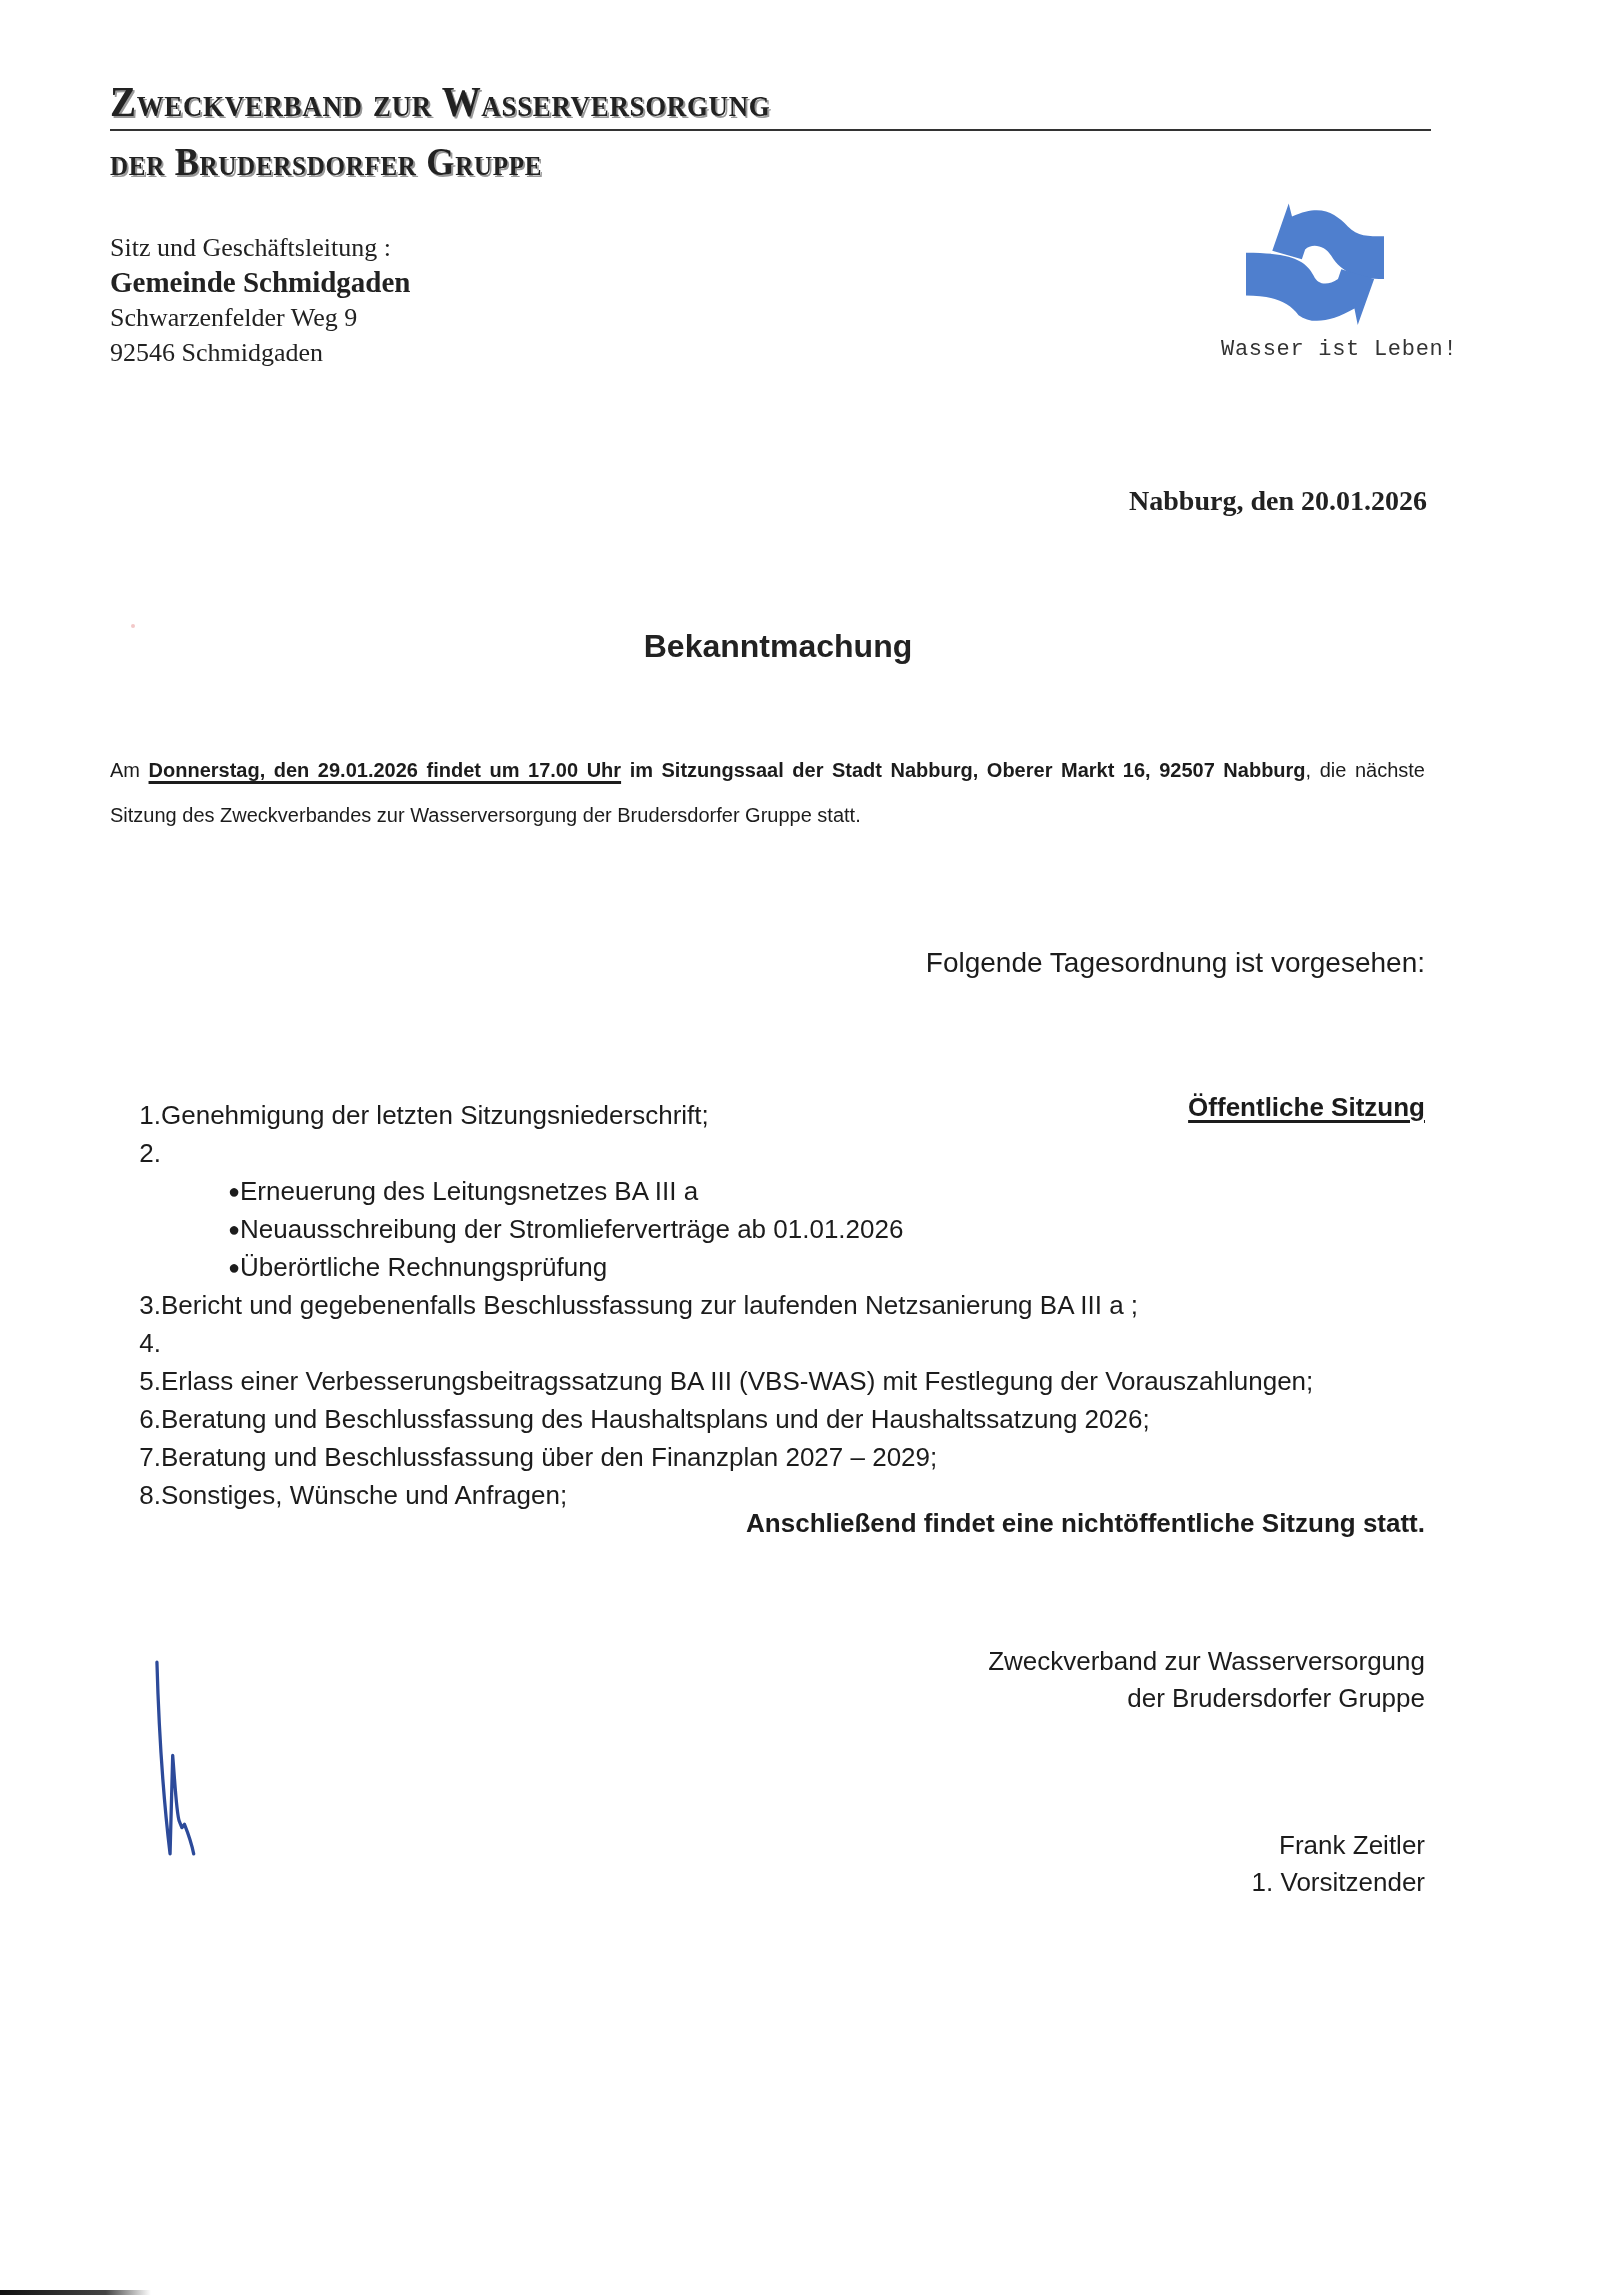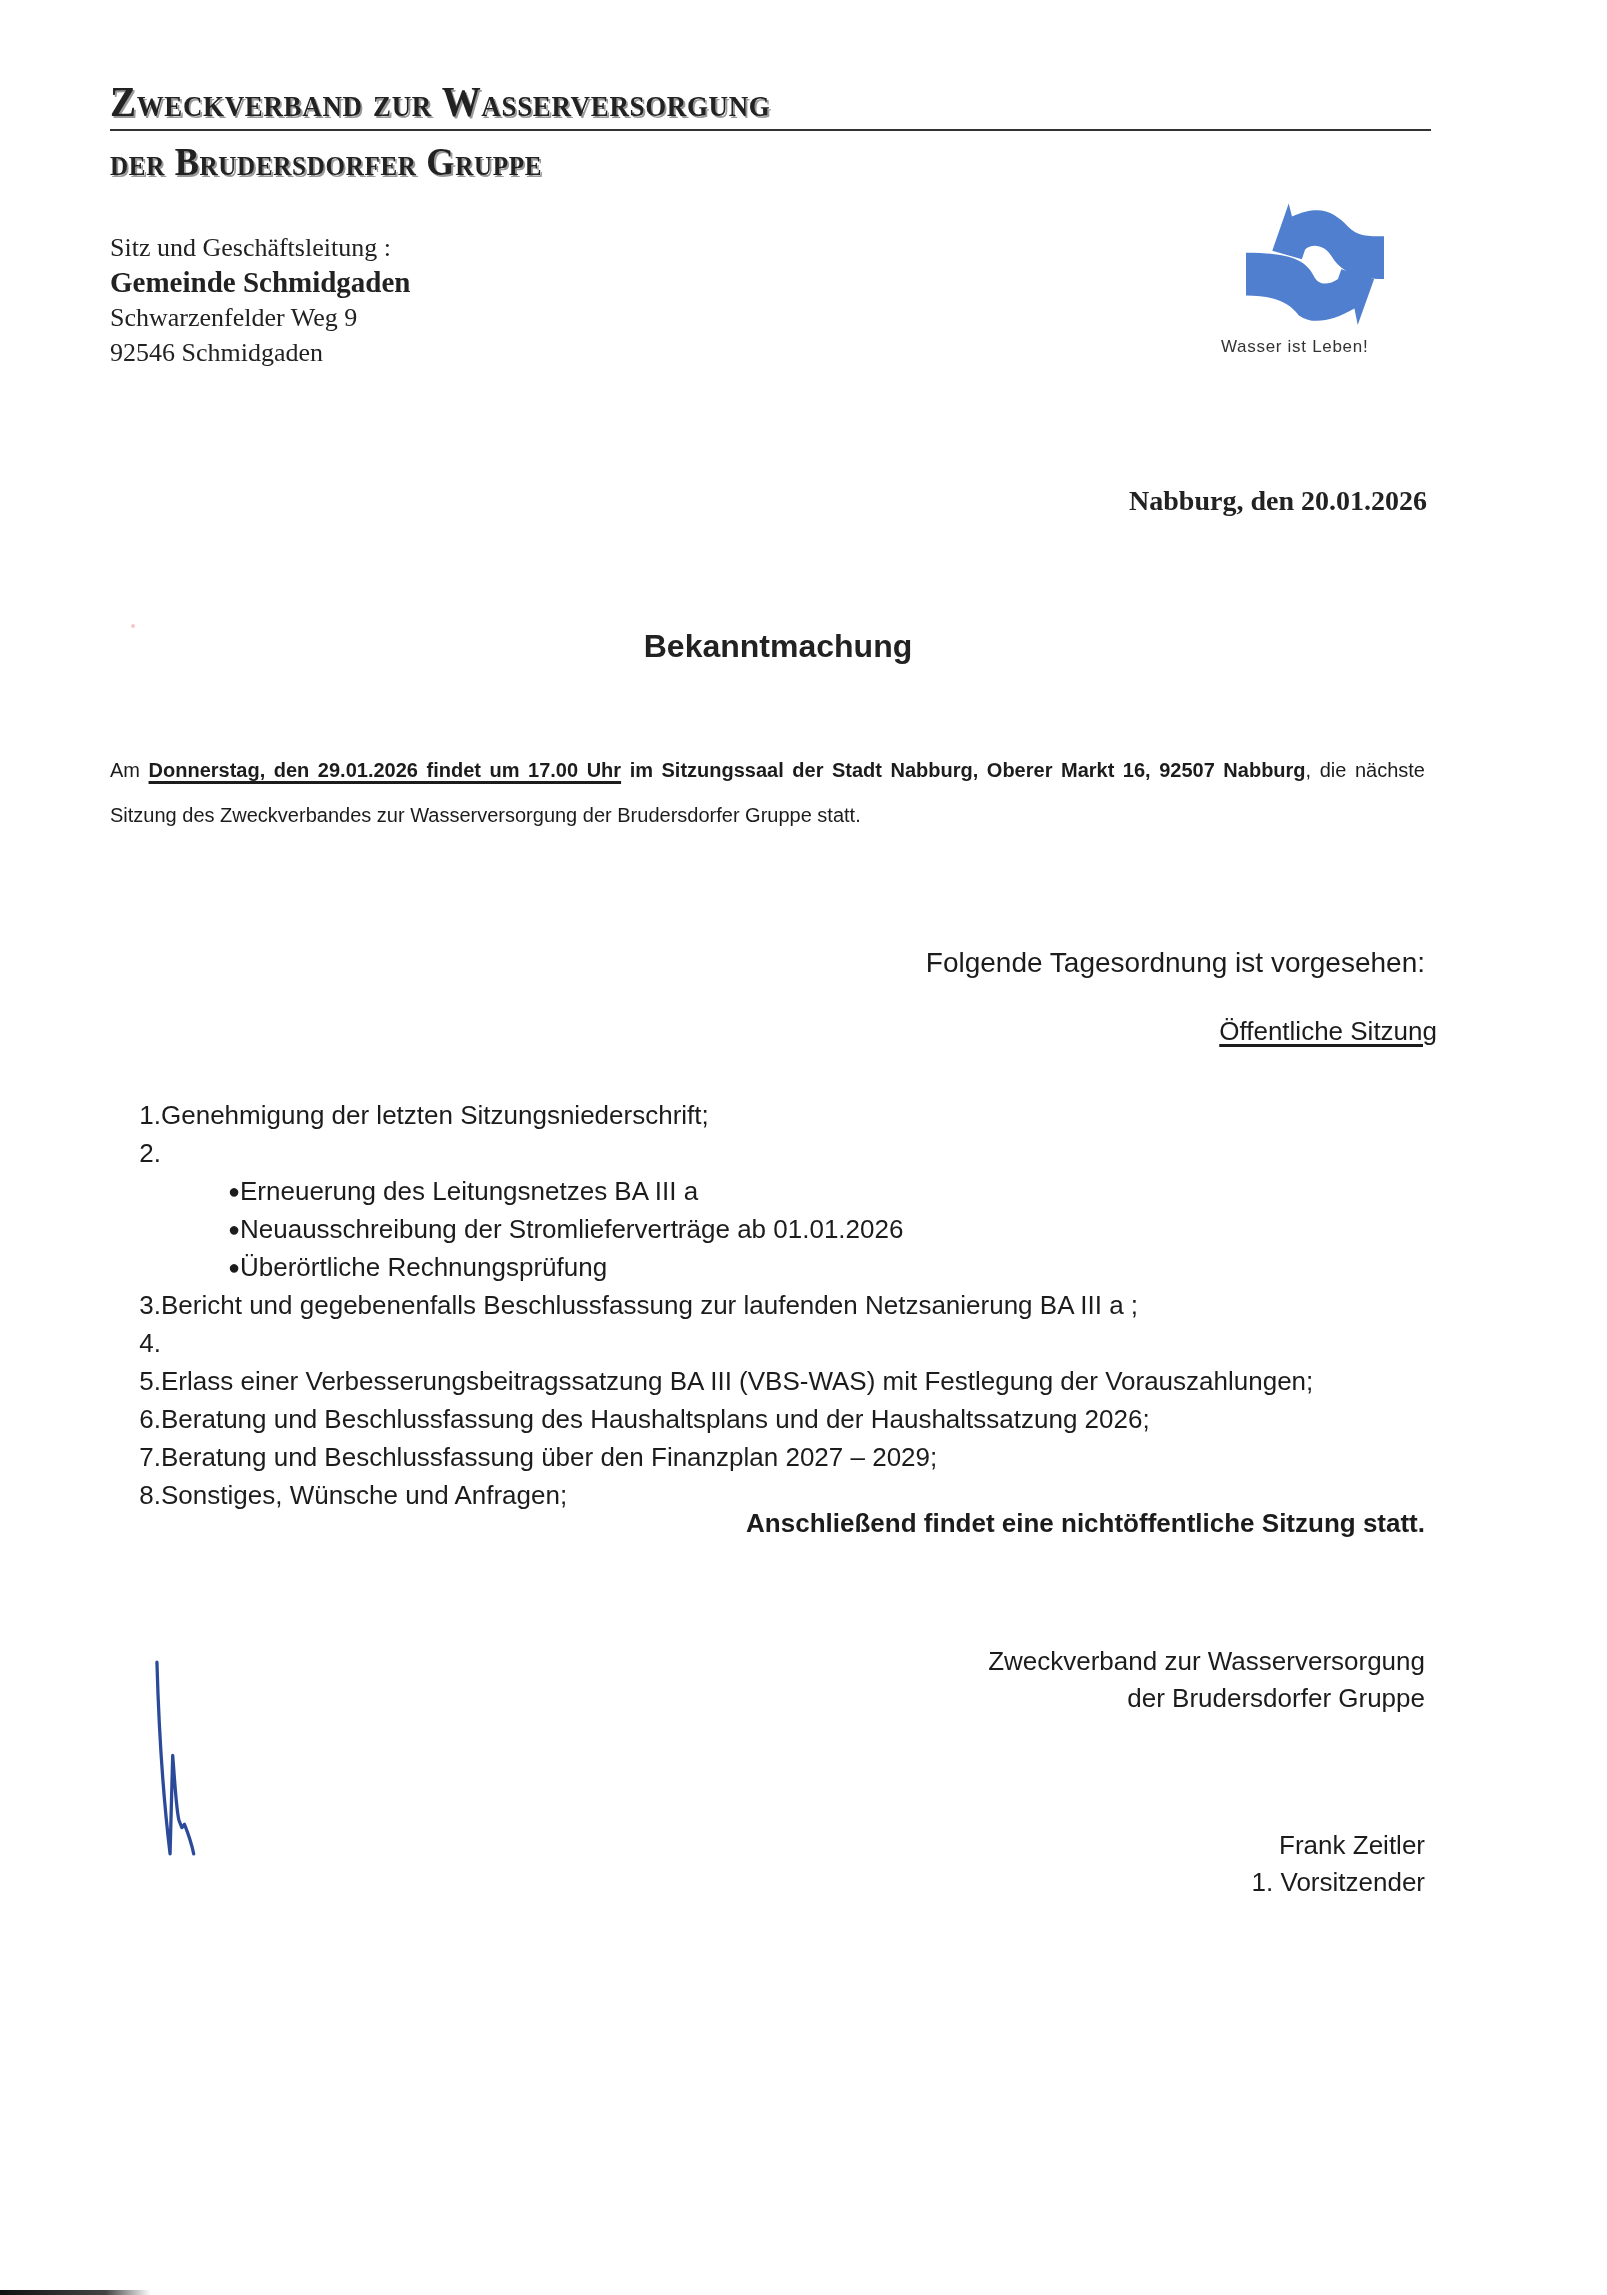--- a/index.html
+++ b/index.html
@@ -19,38 +19,38 @@
   .hdr-rule {
     position: absolute; left: 110px; top: 129px; width: 1321px; height: 2px; background: #333;
   }
 
   
   .addr { position: absolute; left: 110px; top: 230px; font-family: "Liberation Serif", serif; font-size: 26px; line-height: 35px; color: #222; }
   .addr .bold { font-weight: bold; font-size: 29px; }
 
   
   .logo { position: absolute; left: 1223px; top: 187px; width: 184px; height: 138px; }
-  .logo-caption { position: absolute; left: 1221px; top: 337px; font-family: Liberation Sans, sans-serif; font-size: 17px; color: #333; letter-spacing: 0.7px; }
+  .logo-caption { position: absolute; left: 1221px; top: 337px; font-family: Liberation Mono, monospace; font-size: 22px; color: #333; letter-spacing: 0.7px; }
 
   
   .dateline { position: absolute; right: 181px; top: 485px; font-family: "Liberation Serif", serif; font-weight: bold; font-size: 28px; color: #222; }
 
   
   .title { position: absolute; left: 0; width: 1608px; top: 628px; text-align: center; font-family: "Liberation Sans", sans-serif; font-weight: bold; font-size: 32px; color: #222; padding-left: 7px; }
   .title span { position: relative; left: -33px; }
 
   
   .body { position: absolute; left: 110px; width: 1315px; font-family: "Liberation Sans", sans-serif; font-size: 27px; color: #1c1c1c; text-align: right; }
   .intro { top: 748px; line-height: 45px; text-align: justify; font-size: 20px; }
   .intro b { font-weight: bold; }
   .intro u { text-decoration-thickness: 2.6px; text-underline-offset: 4px; }
 
   .folgende { top: 947px; font-size: 28px; }
 
-  .section-head { top: 1016px; font-weight: normal; font-size: 26px; text-decoration: underline; text-decoration-thickness: 2.6px; text-underline-offset: 4px; margin-left: 12px; }
+  .section-head { top: 1092px; font-weight: bold; font-size: 26px; text-decoration: underline; text-decoration-thickness: 2.6px; text-underline-offset: 4px; }
 
   .agenda { top: 1096px; font-size: 26px; line-height: 38px; }
   .agenda .item { display: flex; }
   .agenda .num { width: 51px; flex: none; }
   .agenda .sub { display: flex; padding-left: 79px; }
   .agenda .bullet { width: 51px; flex: none; font-size: 20px; line-height: 38px; }
 
   .closing { top: 1508px; font-weight: bold; font-size: 26px; text-decoration-thickness: 2.6px; text-underline-offset: 4px; }
 
   .sig-org { top: 1643px; font-size: 26px; line-height: 37px; }

